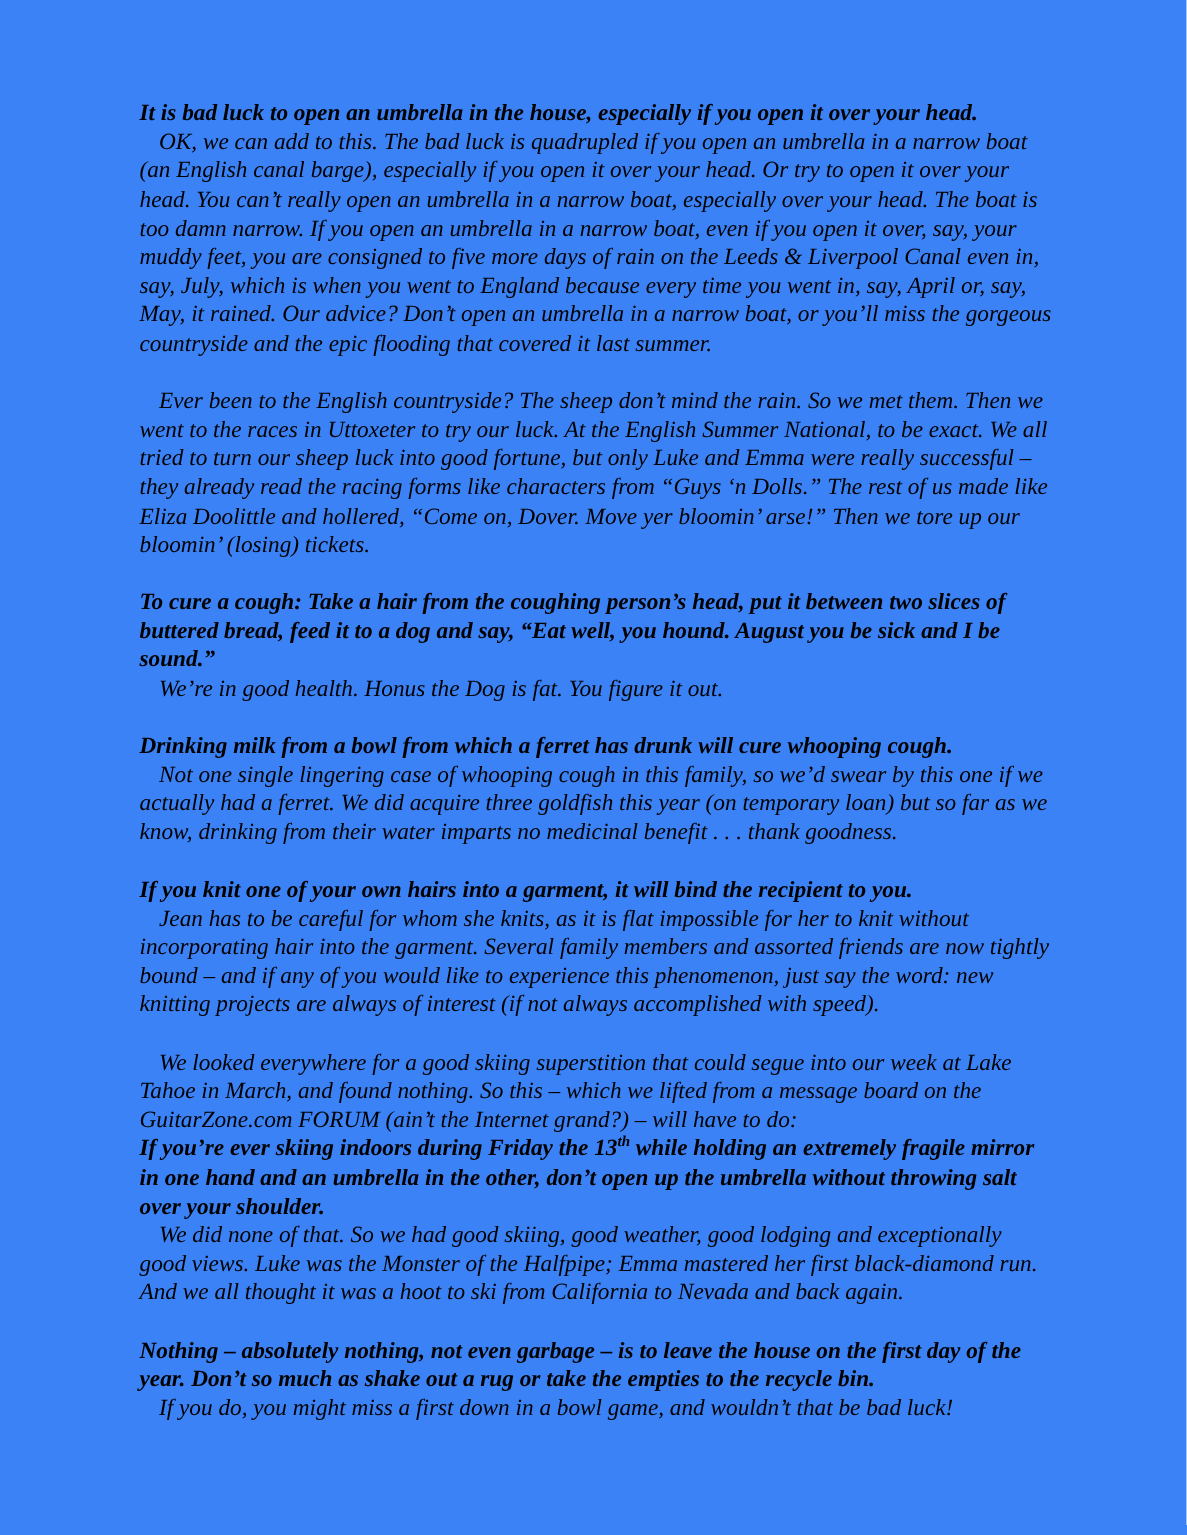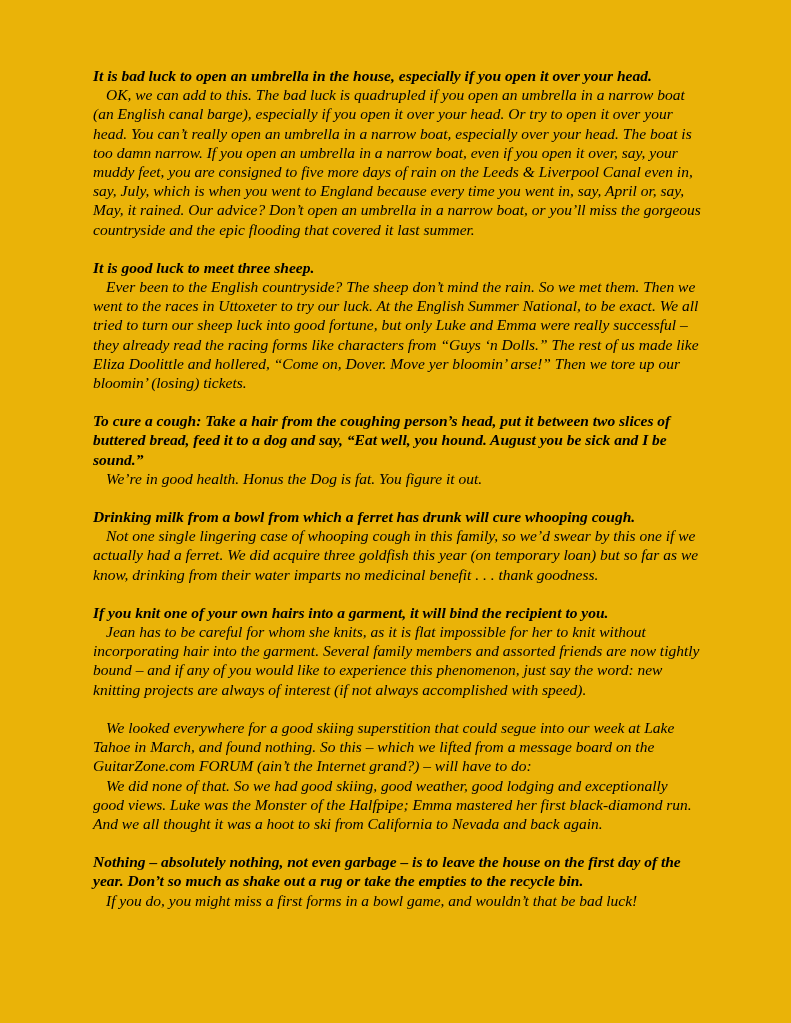--- a/index.html
+++ b/index.html
@@ -4,21 +4,21 @@
 <style>
   html, body {
     margin: 0;
     padding: 0;
     background: #ffffff;
   }
   .page {
     position: relative;
     width: 791px;
     height: 1023px;
-    background: #eab308;
+    background: #3b82f6;
     box-sizing: border-box;
     padding: 66px 90px 0 93px;
     font-family: "Liberation Serif", "DejaVu Serif", serif;
     font-size: 15.5px;
     line-height: 19.2px;
     color: #000000;
     overflow: hidden;
   }
   p {
     margin: 0;
@@ -48,42 +48,42 @@
 <body>
 
 <div class="page">
 
   <div class="section">
     <p class="hd">It is bad luck to open an umbrella in the house, especially if you open it over your head.</p>
     <p class="indent">OK, we can add to this. The bad luck is quadrupled if you open an umbrella in a narrow boat (an English canal barge), especially if you open it over your head. Or try to open it over your head. You can’t really open an umbrella in a narrow boat, especially over your head. The boat is too damn narrow. If you open an umbrella in a narrow boat, even if you open it over, say, your muddy feet, you are consigned to five more days of rain on the Leeds &amp; Liverpool Canal even in, say, July, which is when you went to England because every time you went in, say, April or, say, May, it rained. Our advice? Don’t open an umbrella in a narrow boat, or you’ll miss the gorgeous countryside and the epic flooding that covered it last summer.</p>
   </div>
 
   <div class="section">
-    <p class="hd">It is good luck to meet three sheep.</p>
     <p class="indent">Ever been to the English countryside? The sheep don’t mind the rain. So we met them. Then we went to the races in Uttoxeter to try our luck. At the English Summer National, to be exact. We all tried to turn our sheep luck into good fortune, but only Luke and Emma were really successful – they already read the racing forms like characters from “Guys ‘n Dolls.” The rest of us made like Eliza Doolittle and hollered, “Come on, Dover. Move yer bloomin’ arse!” Then we tore up our bloomin’ (losing) tickets.</p>
   </div>
 
   <div class="section">
     <p class="hd">To cure a cough: Take a hair from the coughing person’s head, put it between two slices of buttered bread, feed it to a dog and say, “Eat well, you hound. August you be sick and I be sound.”</p>
     <p class="indent">We’re in good health. Honus the Dog is fat. You figure it out.</p>
   </div>
 
   <div class="section">
     <p class="hd">Drinking milk from a bowl from which a ferret has drunk will cure whooping cough.</p>
     <p class="indent">Not one single lingering case of whooping cough in this family, so we’d swear by this one if we actually had a ferret. We did acquire three goldfish this year (on temporary loan) but so far as we know, drinking from their water imparts no medicinal benefit . . . thank goodness.</p>
   </div>
 
   <div class="section">
     <p class="hd">If you knit one of your own hairs into a garment, it will bind the recipient to you.</p>
     <p class="indent">Jean has to be careful for whom she knits, as it is flat impossible for her to knit without incorporating hair into the garment. Several family members and assorted friends are now tightly bound – and if any of you would like to experience this phenomenon, just say the word: new knitting projects are always of interest (if not always accomplished with speed).</p>
   </div>
 
   <div class="section section-ski">
     <p class="indent">We looked everywhere for a good skiing superstition that could segue into our week at Lake Tahoe in March, and found nothing. So this – which we lifted from a message board on the GuitarZone.com FORUM (ain’t the Internet grand?) – will have to do:</p>
+    <p class="hd"><span>If you’re ever skiing indoors during Friday the 13</span><span class="sup">th</span><span> while holding an extremely fragile mirror in one hand and an umbrella in the other, don’t open up the umbrella without throwing salt over your shoulder.</span></p>
     <p class="indent">We did none of that. So we had good skiing, good weather, good lodging and exceptionally good views. Luke was the Monster of the Halfpipe; Emma mastered her first black-diamond run. And we all thought it was a hoot to ski from California to Nevada and back again.</p>
   </div>
 
   <div class="section">
     <p class="hd">Nothing – absolutely nothing, not even garbage – is to leave the house on the first day of the year. Don’t so much as shake out a rug or take the empties to the recycle bin.</p>
-    <p class="indent">If you do, you might miss a first forms in a bowl game, and wouldn’t that be bad luck!</p>
+    <p class="indent">If you do, you might miss a first down in a bowl game, and wouldn’t that be bad luck!</p>
   </div>
 
 </div>
 
 </body></html>

